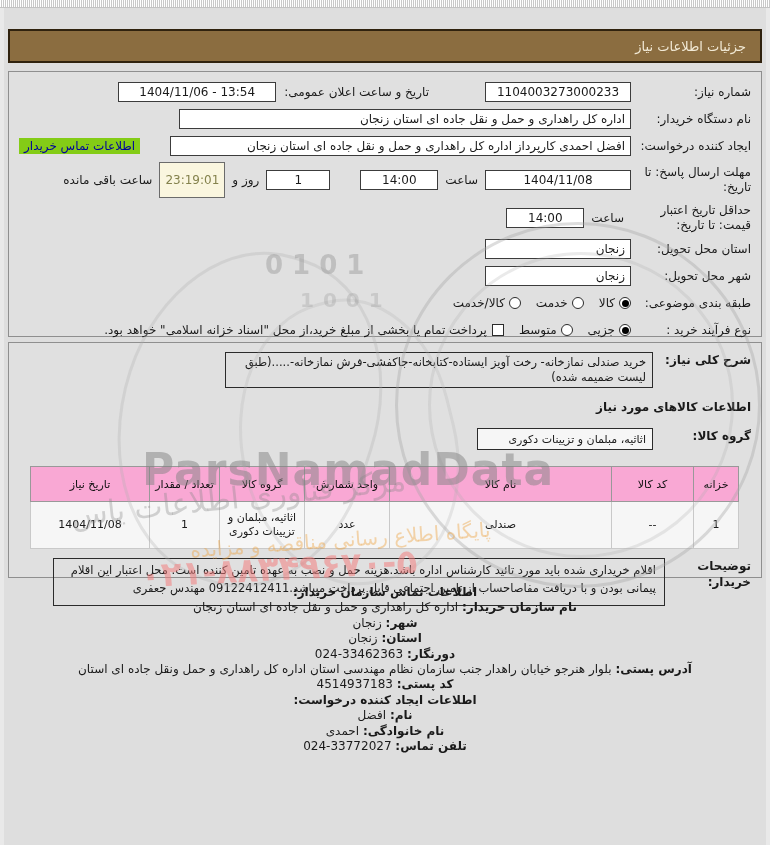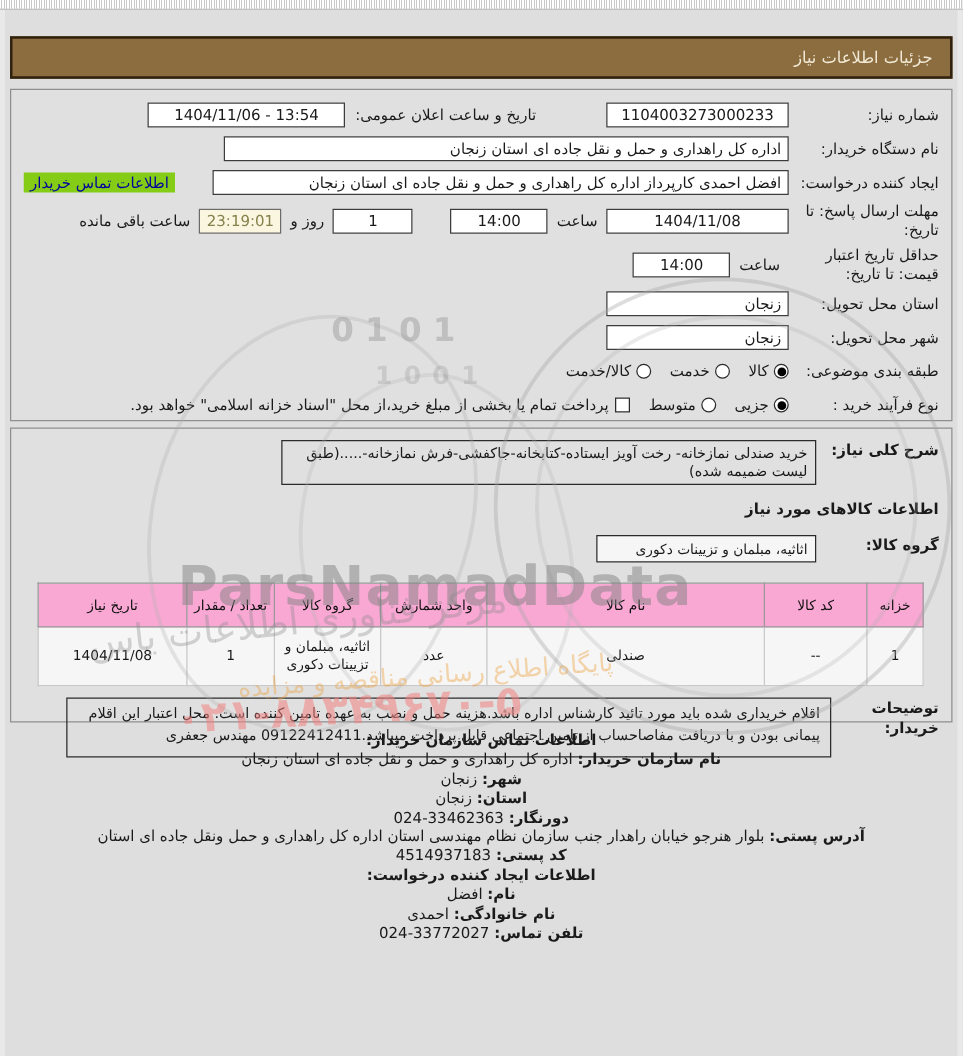--- a/index.html
+++ b/index.html
@@ -23,21 +23,21 @@
   .frow{display:flex;align-items:center;margin-bottom:5px;font-size:12px;min-height:22px}
   .flabel{width:120px;flex:0 0 120px;line-height:15px}
   .inp{background:#fff;border:1px solid #3c3c3c;height:20px;box-sizing:border-box;
        display:flex;align-items:center;font-size:12px;padding:0 5px}
   .inp.c{justify-content:center}
   .ltr{direction:ltr;unicode-bidi:isolate}
   .w146{width:146px}.w158{width:158px}.w78{width:78px}.w64{width:64px}.w452{width:452px}.w397{width:461px}
   .lbl2{margin-right:56px;margin-left:8px}
   .word{margin:0 7px;white-space:nowrap}
   .gap30{margin-right:30px}
-  .cd{background:#faf6df;border:1px solid #6b6b6b;color:#84824d;width:66px;height:20px;
+  .cd{background:#faf6df;border:1px solid #6b6b6b;color:#84824d;width:66px;height:36px;
       display:flex;align-items:center;justify-content:center;font-size:12px;box-sizing:border-box}
   .contact-link{color:#00009c;background:#84cc16;padding:1px 5px;margin-right:30px;cursor:pointer;white-space:nowrap}
   .opt{display:flex;align-items:center;margin-left:15px;white-space:nowrap}
   .radio{width:12px;height:12px;border:1px solid #2b2b2b;border-radius:50%;background:#fff;
       margin-left:4px;position:relative;box-sizing:border-box;flex:0 0 12px}
   .radio.sel::after{content:"";position:absolute;inset:1.5px;background:#000;border-radius:50%}
   .chk{width:12px;height:12px;border:1px solid #2b2b2b;background:#fff;margin-left:5px;box-sizing:border-box;flex:0 0 12px}
 
   .brow{display:flex;font-size:12px}
   .blabel{font-weight:bold;width:98px;flex:0 0 98px;line-height:16px}

